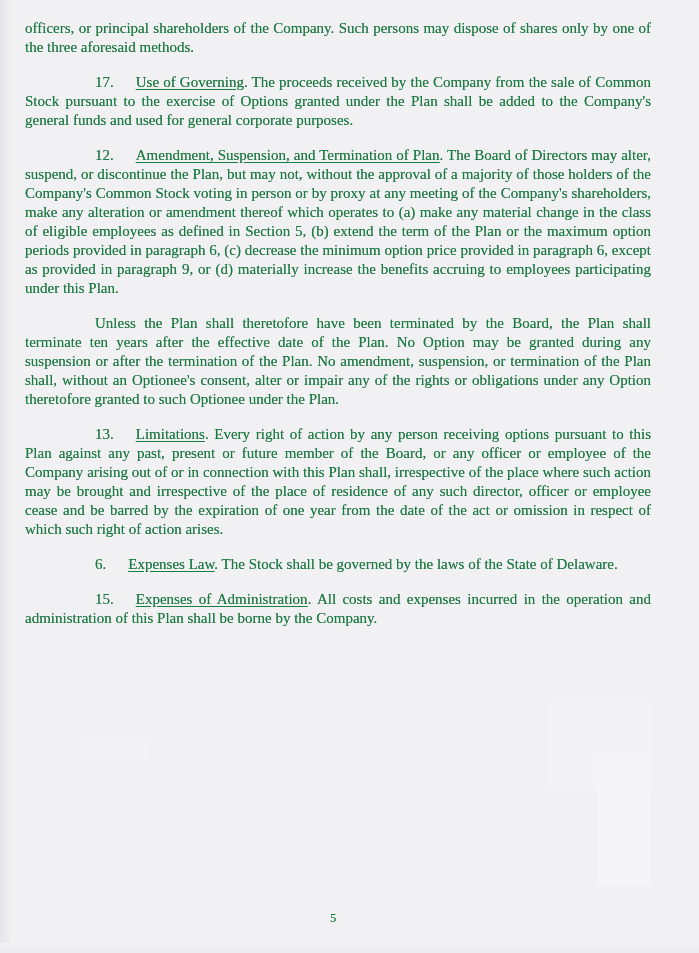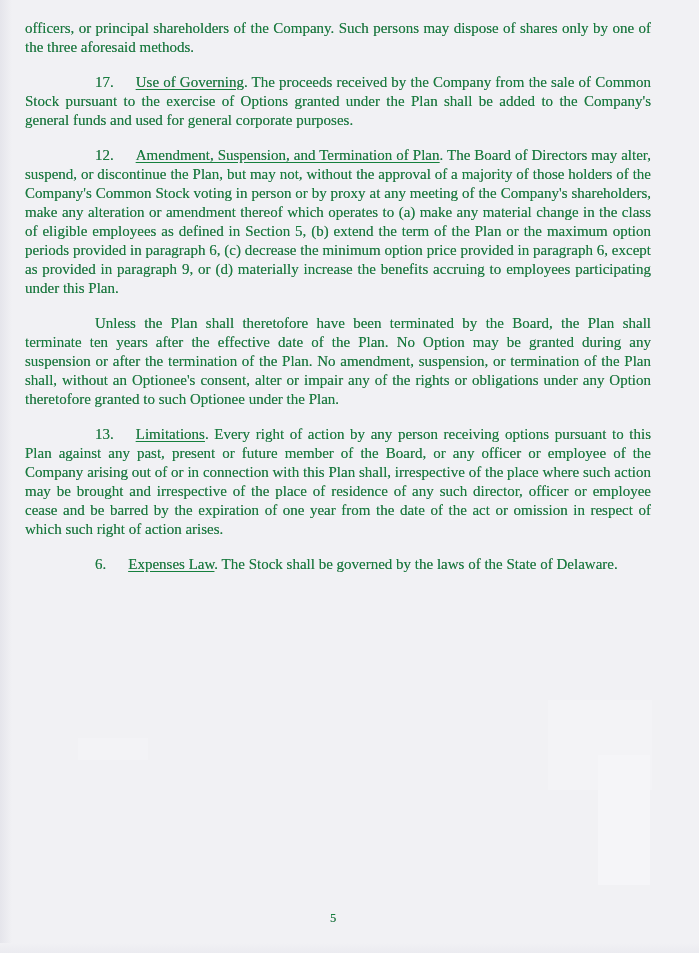--- a/index.html
+++ b/index.html
@@ -90,18 +90,19 @@
     <p class="para indent"><span class="num">17.</span><span class="heading">Use of Governing</span><span>.  The proceeds received by the Company from the sale of Common Stock pursuant to the exercise of Options granted under the Plan shall be added to the Company's general funds and used for general corporate purposes.</span></p>
 
     <p class="para indent"><span class="num">12.</span><span class="heading">Amendment, Suspension, and Termination of Plan</span><span>.  The Board of Directors may alter, suspend, or discontinue the Plan, but may not, without the approval of a majority of those holders of the Company's Common Stock voting in person or by proxy at any meeting of the Company's shareholders, make any alteration or amendment thereof which operates to (a) make any material change in the class of eligible employees as defined in Section 5, (b) extend the term of the Plan or the maximum option periods provided in paragraph 6, (c) decrease the minimum option price provided in paragraph 6, except as provided in paragraph 9, or (d) materially increase the benefits accruing to employees participating under this Plan.</span></p>
 
     <p class="para indent">Unless the Plan shall theretofore have been terminated by the Board, the Plan shall terminate ten years after the effective date of the Plan.  No Option may be granted during any suspension or after the termination of the Plan.  No amendment, suspension, or termination of the Plan shall, without an Optionee's consent, alter or impair any of the rights or obligations under any Option theretofore granted to such Optionee under the Plan.</p>
 
     <p class="para indent"><span class="num">13.</span><span class="heading">Limitations</span><span>.  Every right of action by any person receiving options pursuant to this Plan against any past, present or future member of the Board, or any officer or employee of the Company arising out of or in connection with this Plan shall, irrespective of the place where such action may be brought and irrespective of the place of residence of any such director, officer or employee cease and be barred by the expiration of one year from the date of the act or omission in respect of which such right of action arises.</span></p>
 
     <p class="para indent"><span class="num">6.</span><span class="heading">Expenses Law</span><span>.  The Stock shall be governed by the laws of the State of Delaware.</span></p>
 
+    <p class="para indent"><span class="num">15.</span><span class="heading">Expenses of Administration</span><span>.  All costs and expenses incurred in the operation and administration of this Plan shall be borne by the Company.</span></p>
 
   </div>
 
   <div class="page-number">5</div>
 
 </div>
 
 </body></html>

